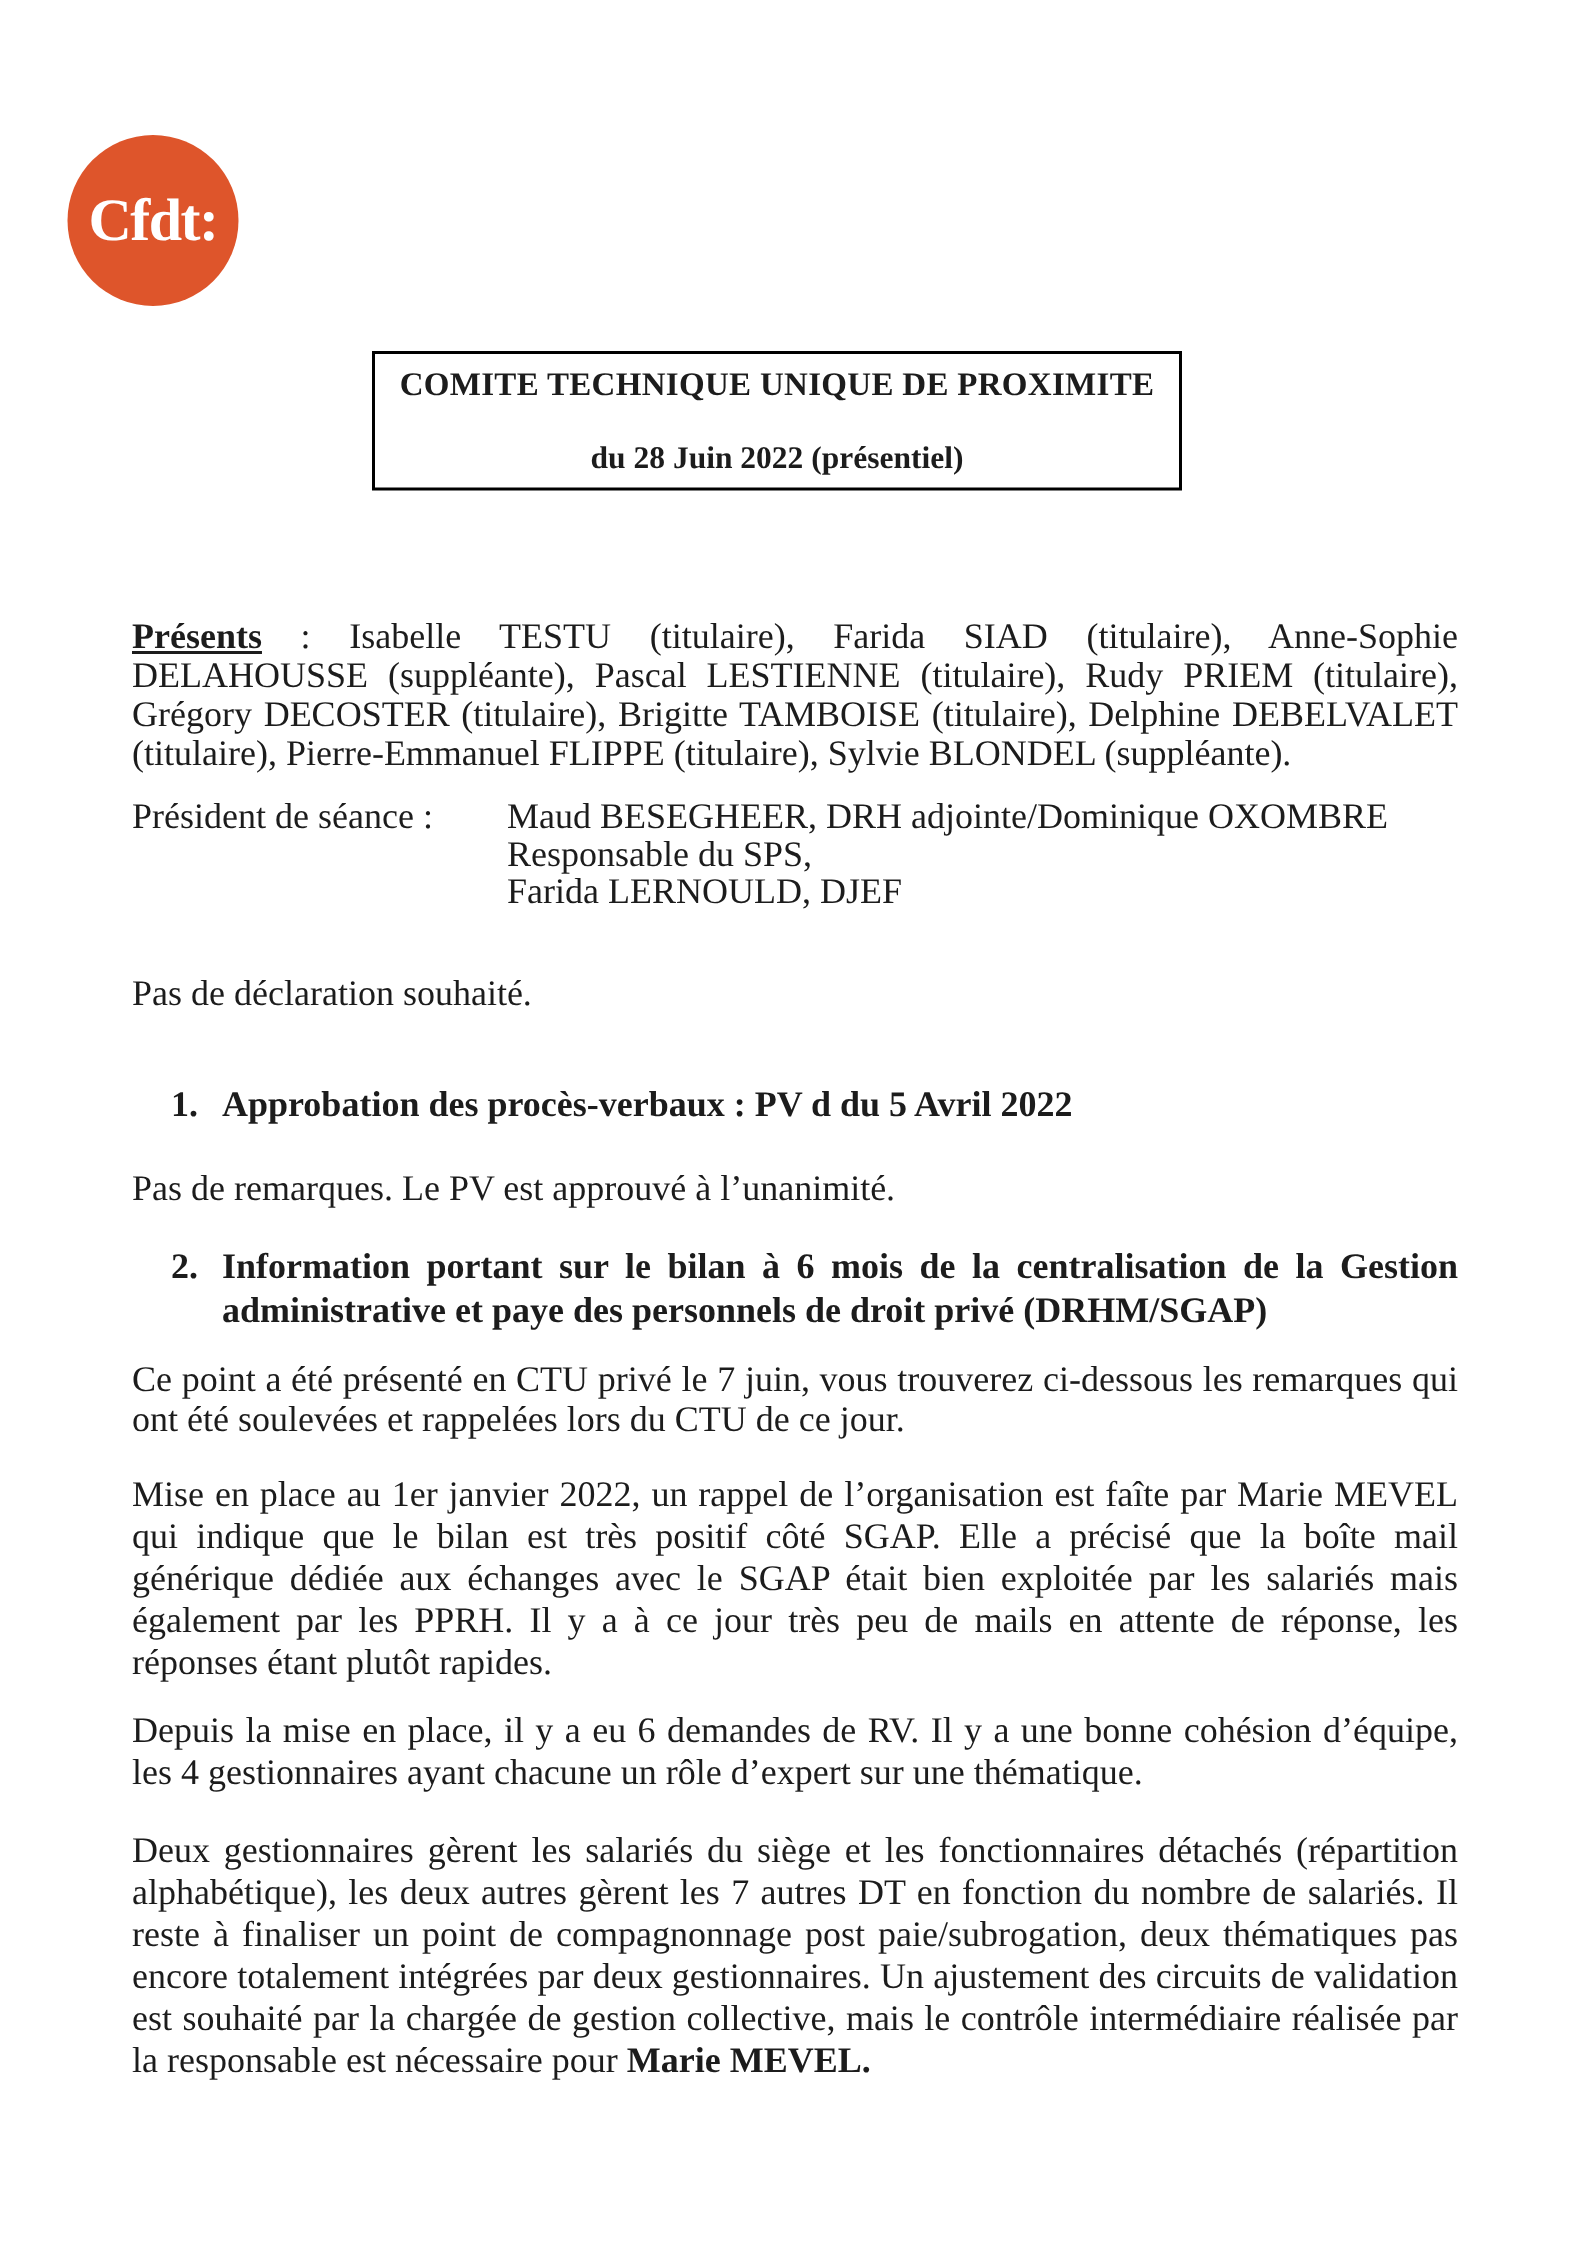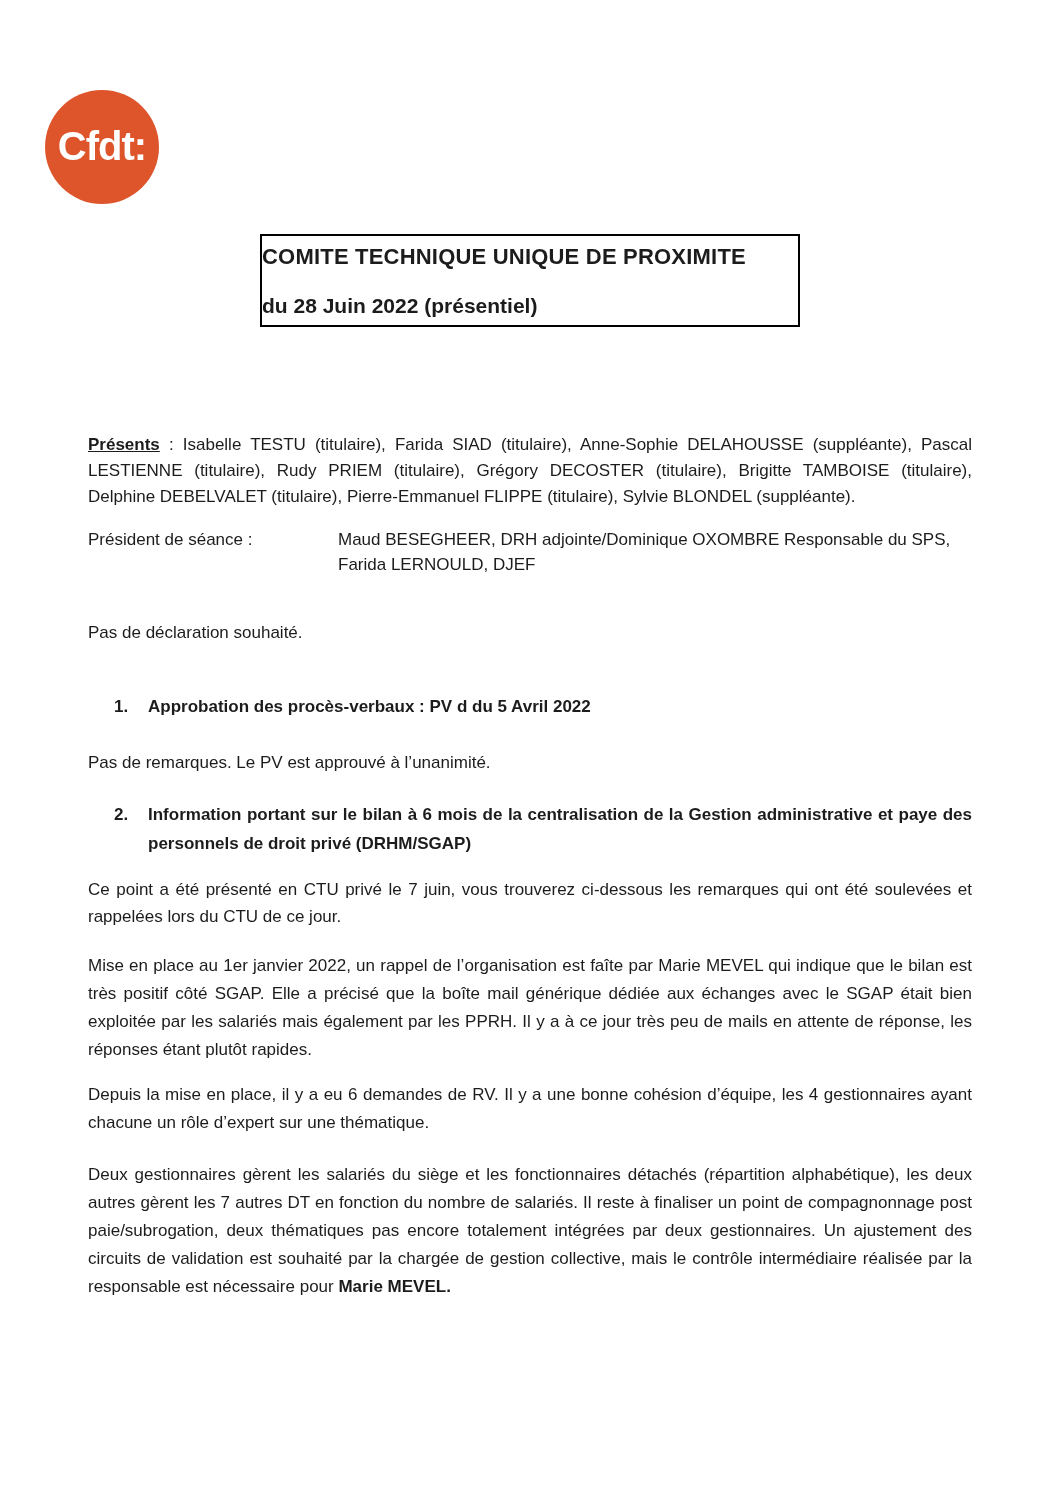--- a/index.html
+++ b/index.html
@@ -5,21 +5,21 @@
   html, body {
     margin: 0;
     padding: 0;
     background: #ffffff;
   }
   .page {
     position: relative;
     width: 973px;
     height: 1497px;
     background: #ffffff;
-    font-family: Liberation Sans, sans-serif;
+    font-family: Liberation Serif, serif;
     color: #1c1c1c;
     overflow: hidden;
   }
 
   
   .logo {
     position: absolute;
     top: 90px;
     left: 45px;
     display: flex;
@@ -46,48 +46,48 @@
     margin-top: 20px;
     color: #de552b;
     font-weight: bold;
     font-size: 24px;
     line-height: 27px;
   }
 
   
   .title-box {
     position: absolute;
-    left: 260px;
+    left: 248px;
     top: 234px;
     width: 536px;
     height: 89px;
     border: 2px solid #000000;
-    text-align: left;
+    text-align: center;
     display: flex;
     flex-direction: column;
     justify-content: center;
     gap: 24px;
   }
   .title-line1 {
     font-weight: bold;
     font-size: 22px;
     letter-spacing: 0.2px;
   }
   .title-line2 {
     font-weight: bold;
     font-size: 21px;
   }
 
   
   .body {
     position: absolute;
     left: 88px;
-    top: 425px;
+    top: 405px;
     width: 884px;
-    font-size: 17px;
+    font-size: 24px;
     line-height: 27px;
   }
   .para {
     text-align: justify;
     margin: 0;
   }
   .presents {
     margin-top: 7px;
     line-height: 26px;
   }

